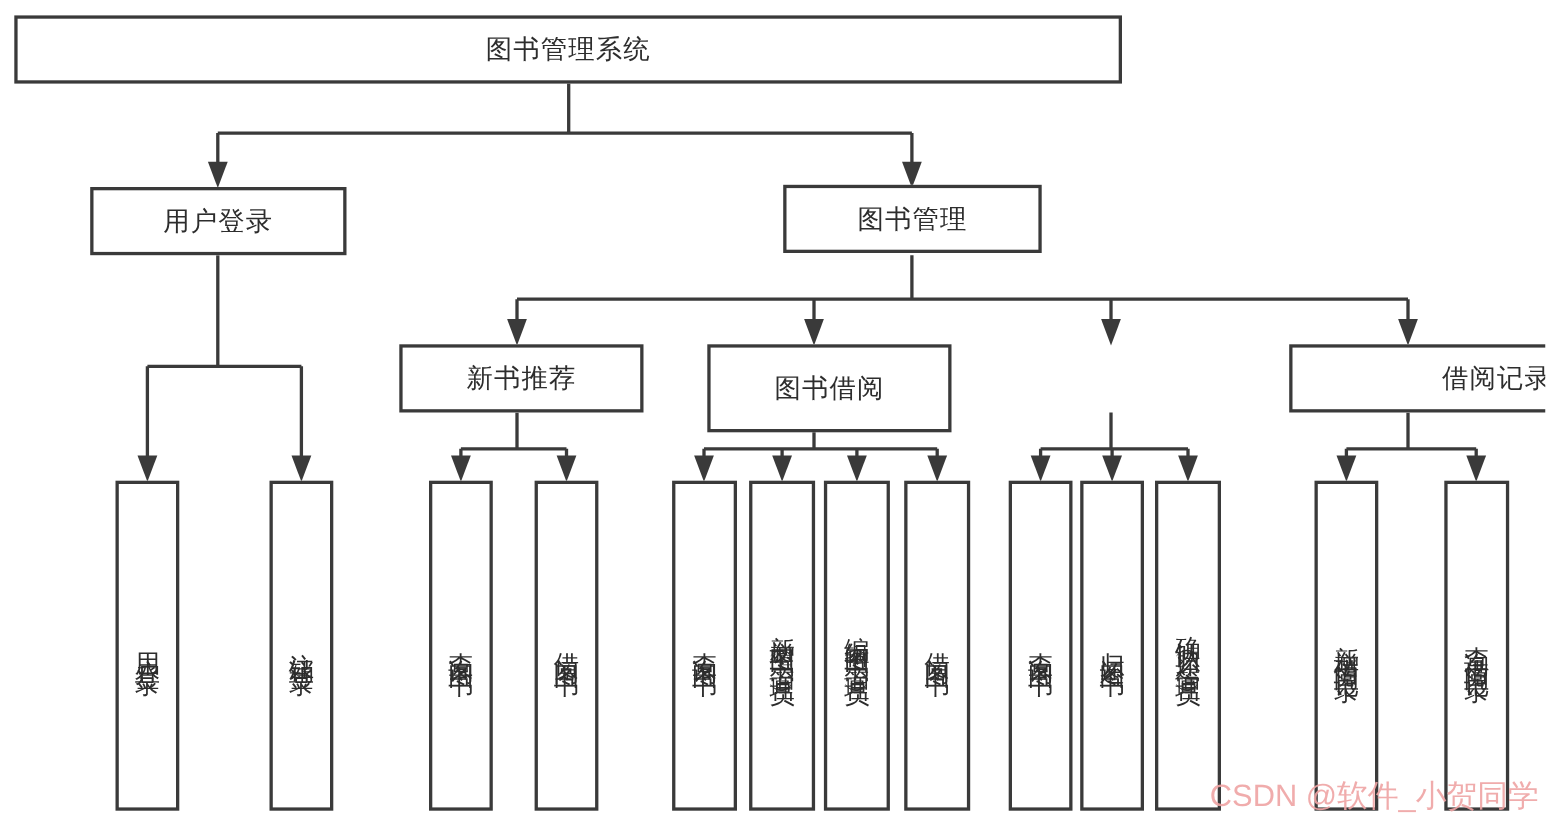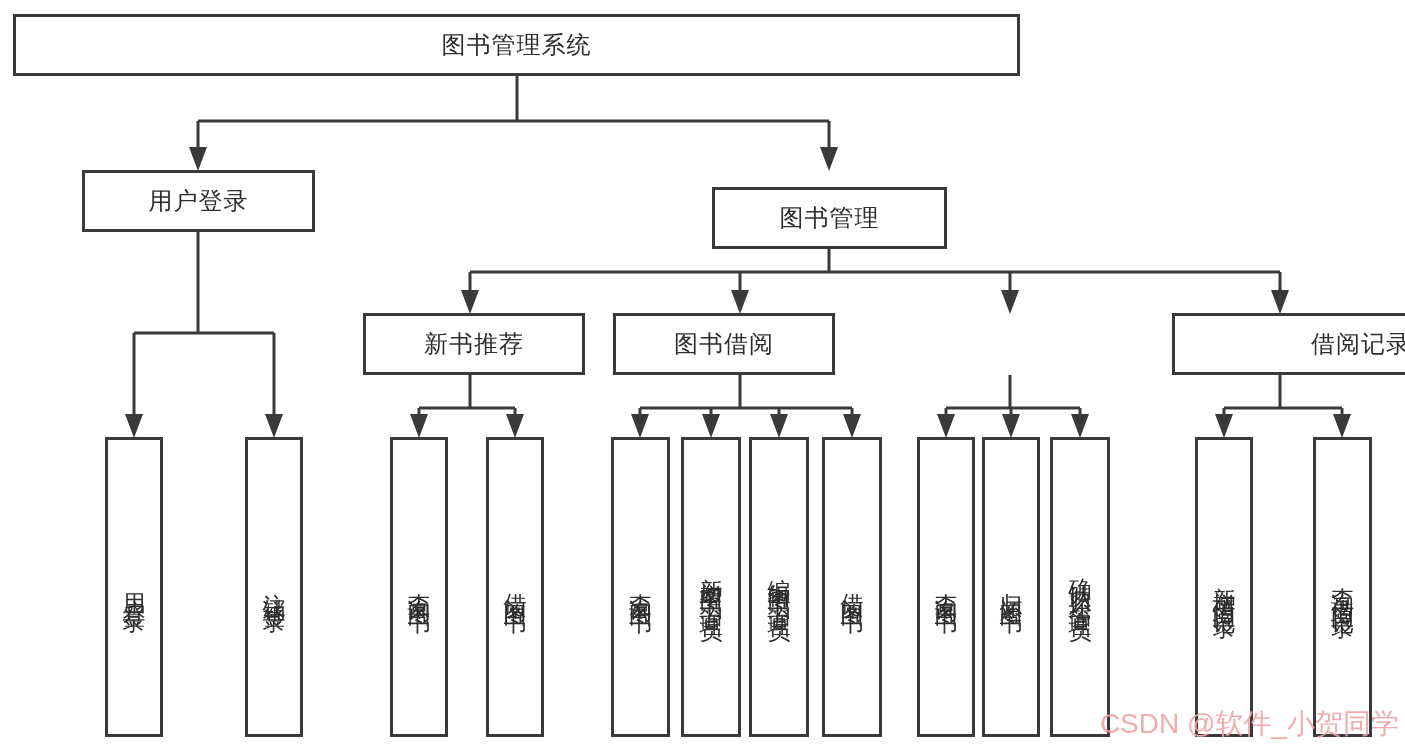--- a/index.html
+++ b/index.html
@@ -111,28 +111,28 @@
     </g>
   </svg>
 
   <div class="node hnode" style="left:13px; top:14px; width:1007px; height:62px;">
     <span>图书管理系统</span>
   </div>
 
   <div class="node hnode" style="left:82px; top:170px; width:233px; height:62px;">
     <span>用户登录</span>
   </div>
-  <div class="node hnode" style="left:712px; top:187px; width:235px; height:62px;">
+  <div class="node hnode" style="left:712px; top:168px; width:235px; height:62px;">
     <span>图书管理</span>
   </div>
 
   <div class="node hnode" style="left:363px; top:313px; width:222px; height:62px;">
     <span>新书推荐</span>
   </div>
-  <div class="node hnode" style="left:613px; top:313px; width:222px; height:62px;">
+  <div class="node hnode" style="left:643px; top:313px; width:222px; height:80px;">
     <span>图书借阅</span>
   </div>
   <div class="node hnode" style="left:1172px; top:313px; width:242px; height:62px;justify-content:flex-end;">
     <span>借阅记录</span>
   </div>
 
   <div class="node leaf" style="left:105px; width:58px;">
     <span>用户登录</span>
   </div>
   <div class="node leaf" style="left:245px; width:58px;">

